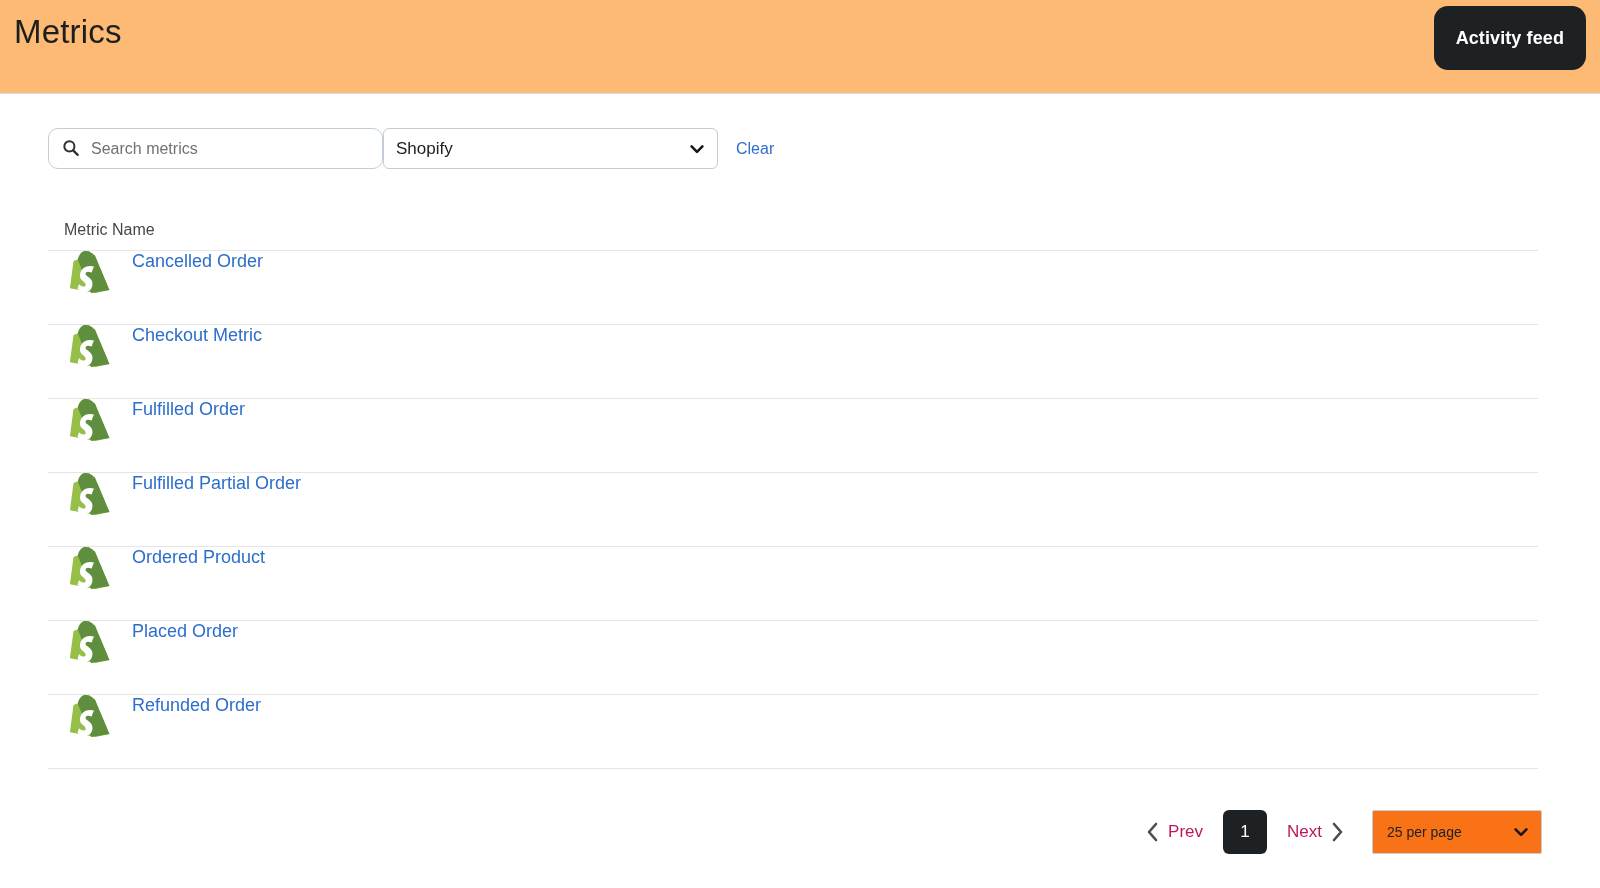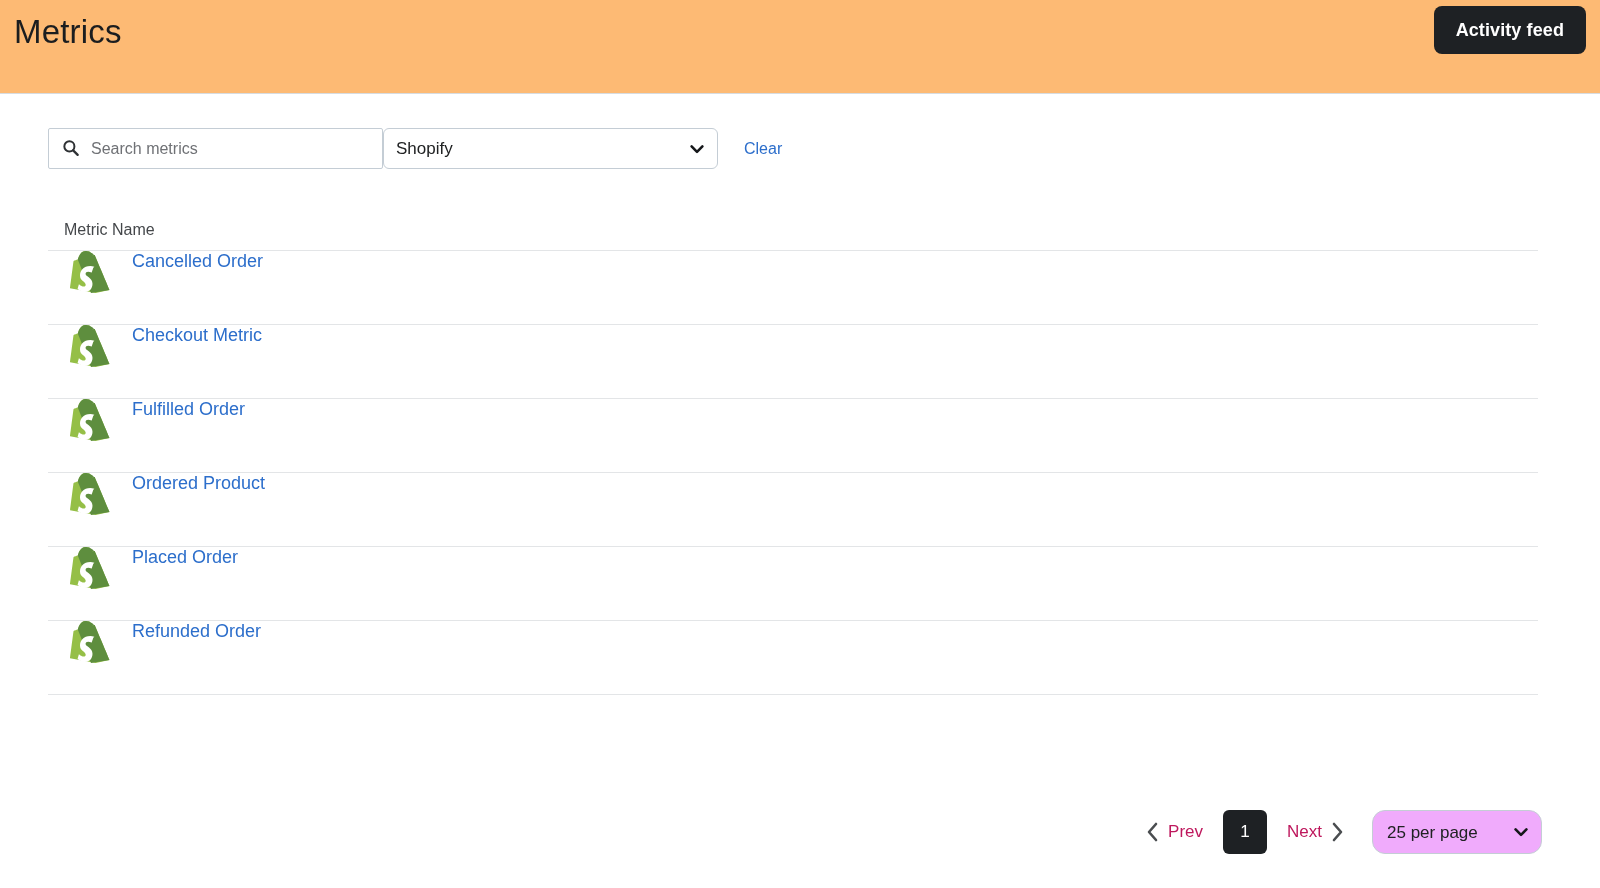--- a/index.html
+++ b/index.html
@@ -30,26 +30,26 @@
     font-size: 33px;
     line-height: 38px;
     font-weight: 400;
     color: #1b1d1f;
     letter-spacing: 0.2px;
   }
   .activity-feed-btn {
     position: absolute;
     right: 14px;
     top: 6px;
-    height: 48px;
+    height: 64px;
     padding: 0 22px;
     background: #1e2124;
     color: #ffffff;
     border: none;
-    border-radius: 8px;
+    border-radius: 14px;
     font-family: "Liberation Sans", sans-serif;
     font-size: 18px;
     font-weight: 700;
     letter-spacing: 0.1px;
     cursor: pointer;
     display: flex;
     align-items: center;
     justify-content: center;
   }
 
@@ -64,21 +64,21 @@
   .search-wrap {
     position: relative;
     width: 335px;
     height: 41px;
   }
   .search-input {
     width: 100%;
     height: 100%;
     box-sizing: border-box;
     border: 1px solid #c4cdd5;
-    border-radius: 2px;
+    border-radius: 10px;
     padding: 0 12px 0 42px;
     font-family: "Liberation Sans", sans-serif;
     font-size: 16px;
     color: #202223;
     background: #ffffff;
     outline: none;
   }
   .search-input::placeholder {
     color: #6f7175;
     opacity: 1;
@@ -116,21 +116,21 @@
   .chevron {
     position: absolute;
     right: 13px;
     top: 50%;
     transform: translateY(-50%);
     width: 16px;
     height: 16px;
     pointer-events: none;
   }
   .clear-link {
-    margin-left: 26px;
+    margin-left: 18px;
     font-size: 16px;
     color: #2c6ecb;
     text-decoration: none;
     cursor: pointer;
   }
 
   
   .metrics-table {
     position: absolute;
     left: 48px;
@@ -211,25 +211,25 @@
     position: relative;
     width: 170px;
     height: 44px;
     margin-left: 22px;
   }
   .perpage-select {
     width: 100%;
     height: 100%;
     box-sizing: border-box;
     border: 1px solid #c4cdd5;
-    border-radius: 13px;
-    background: #f0abfc;
+    border-radius: 2px;
+    background: #f97316;
     padding: 0 42px 0 14px;
     font-family: "Liberation Sans", sans-serif;
-    font-size: 17px;
+    font-size: 14px;
     color: #202223;
     -webkit-appearance: none;
     appearance: none;
     outline: none;
     cursor: pointer;
   }
 </style>
 </head>
 <body>
 
@@ -293,20 +293,30 @@
     <svg class="shopify-icon" viewBox="0 0 42 46">
       <path d="M24.6 4.1c-.3-.1-.7 0-.9.1-.1 0-.6.2-1.4.4-.8-2.3-2.2-4.4-4.7-4.4h-.2C16.7.1 15.9 0 15.3 0c-4.6 0-6.8 5.7-7.5 8.6-1.8.5-3 .9-3.2 1-1 .3-1 .3-1.2 1.3C3.3 11.6 0 37.3 0 37.3L25.6 42l13.9-3s-14.6-34.6-14.9-34.9z" fill="#95bf47"></path>
       <path d="M16.9 3.3c-.5.1-1 .3-1.6.5 0-1.2-.2-2.4-.6-3.4 1.1.2 1.8 1.4 2.2 2.9zM13.5.7c.4 1 .7 2.3.7 3.6-1 .3-2.1.6-3.2 1 .6-2.2 1.7-3.7 2.5-4.6zM11.9.1c.2 0 .3.1.5.2-1.1 1.1-2.4 3.1-2.9 6.1-.9.3-1.8.6-2.6.8C7.6 4.2 9.4.1 11.9.1z" fill="#fff" opacity="0.25"></path>
       <path d="M24.6 4.1c-.3-.1-.7 0-.9.1-.1 0-.6.2-1.4.4-.8-2.3-2.2-4.4-4.7-4.4h-.2C16.7.1 15.9 0 15.3 0c-4.6 0-6.8 5.7-7.5 8.6L21 42l18.5-3s-14.6-34.6-14.9-34.9z" fill="#5e8e3e"></path>
       <path d="M23.7 4.3l-2.4.7s-1-3.4-1.1-3.6c3.2.3 4.7 4 5 5.2l-1.5-2.3z" fill="#5e8e3e"></path>
       <path d="M23.3 16.7l-1.6 4.9s-1.5-.8-3.3-.8c-2.6 0-2.8 1.6-2.8 2.1 0 2.6 6.9 3.6 6.9 9.8 0 4.9-3.1 8.1-7.3 8.1-5 0-7.6-3.1-7.6-3.1l1.3-4.4s2.6 2.3 4.8 2.3c1.4 0 2-1.1 2-1.9 0-3.4-5.7-3.6-5.7-9.3 0-4.8 3.4-9.5 10.4-9.5 2.7 0 4 .8 4 .8z" fill="#ffffff"></path>
     </svg>
     <a class="metric-link" href="#">Fulfilled Order</a>
   </div>
 
+  <div class="metric-row">
+    <svg class="shopify-icon" viewBox="0 0 42 46">
+      <path d="M24.6 4.1c-.3-.1-.7 0-.9.1-.1 0-.6.2-1.4.4-.8-2.3-2.2-4.4-4.7-4.4h-.2C16.7.1 15.9 0 15.3 0c-4.6 0-6.8 5.7-7.5 8.6-1.8.5-3 .9-3.2 1-1 .3-1 .3-1.2 1.3C3.3 11.6 0 37.3 0 37.3L25.6 42l13.9-3s-14.6-34.6-14.9-34.9z" fill="#95bf47"></path>
+      <path d="M16.9 3.3c-.5.1-1 .3-1.6.5 0-1.2-.2-2.4-.6-3.4 1.1.2 1.8 1.4 2.2 2.9zM13.5.7c.4 1 .7 2.3.7 3.6-1 .3-2.1.6-3.2 1 .6-2.2 1.7-3.7 2.5-4.6zM11.9.1c.2 0 .3.1.5.2-1.1 1.1-2.4 3.1-2.9 6.1-.9.3-1.8.6-2.6.8C7.6 4.2 9.4.1 11.9.1z" fill="#fff" opacity="0.25"></path>
+      <path d="M24.6 4.1c-.3-.1-.7 0-.9.1-.1 0-.6.2-1.4.4-.8-2.3-2.2-4.4-4.7-4.4h-.2C16.7.1 15.9 0 15.3 0c-4.6 0-6.8 5.7-7.5 8.6L21 42l18.5-3s-14.6-34.6-14.9-34.9z" fill="#5e8e3e"></path>
+      <path d="M23.7 4.3l-2.4.7s-1-3.4-1.1-3.6c3.2.3 4.7 4 5 5.2l-1.5-2.3z" fill="#5e8e3e"></path>
+      <path d="M23.3 16.7l-1.6 4.9s-1.5-.8-3.3-.8c-2.6 0-2.8 1.6-2.8 2.1 0 2.6 6.9 3.6 6.9 9.8 0 4.9-3.1 8.1-7.3 8.1-5 0-7.6-3.1-7.6-3.1l1.3-4.4s2.6 2.3 4.8 2.3c1.4 0 2-1.1 2-1.9 0-3.4-5.7-3.6-5.7-9.3 0-4.8 3.4-9.5 10.4-9.5 2.7 0 4 .8 4 .8z" fill="#ffffff"></path>
+    </svg>
+    <a class="metric-link" href="#">Fulfilled Partial Order</a>
+  </div>
 
   <div class="metric-row">
     <svg class="shopify-icon" viewBox="0 0 42 46">
       <path d="M24.6 4.1c-.3-.1-.7 0-.9.1-.1 0-.6.2-1.4.4-.8-2.3-2.2-4.4-4.7-4.4h-.2C16.7.1 15.9 0 15.3 0c-4.6 0-6.8 5.7-7.5 8.6-1.8.5-3 .9-3.2 1-1 .3-1 .3-1.2 1.3C3.3 11.6 0 37.3 0 37.3L25.6 42l13.9-3s-14.6-34.6-14.9-34.9z" fill="#95bf47"></path>
       <path d="M16.9 3.3c-.5.1-1 .3-1.6.5 0-1.2-.2-2.4-.6-3.4 1.1.2 1.8 1.4 2.2 2.9zM13.5.7c.4 1 .7 2.3.7 3.6-1 .3-2.1.6-3.2 1 .6-2.2 1.7-3.7 2.5-4.6zM11.9.1c.2 0 .3.1.5.2-1.1 1.1-2.4 3.1-2.9 6.1-.9.3-1.8.6-2.6.8C7.6 4.2 9.4.1 11.9.1z" fill="#fff" opacity="0.25"></path>
       <path d="M24.6 4.1c-.3-.1-.7 0-.9.1-.1 0-.6.2-1.4.4-.8-2.3-2.2-4.4-4.7-4.4h-.2C16.7.1 15.9 0 15.3 0c-4.6 0-6.8 5.7-7.5 8.6L21 42l18.5-3s-14.6-34.6-14.9-34.9z" fill="#5e8e3e"></path>
       <path d="M23.7 4.3l-2.4.7s-1-3.4-1.1-3.6c3.2.3 4.7 4 5 5.2l-1.5-2.3z" fill="#5e8e3e"></path>
       <path d="M23.3 16.7l-1.6 4.9s-1.5-.8-3.3-.8c-2.6 0-2.8 1.6-2.8 2.1 0 2.6 6.9 3.6 6.9 9.8 0 4.9-3.1 8.1-7.3 8.1-5 0-7.6-3.1-7.6-3.1l1.3-4.4s2.6 2.3 4.8 2.3c1.4 0 2-1.1 2-1.9 0-3.4-5.7-3.6-5.7-9.3 0-4.8 3.4-9.5 10.4-9.5 2.7 0 4 .8 4 .8z" fill="#ffffff"></path>
     </svg>
     <a class="metric-link" href="#">Ordered Product</a>

